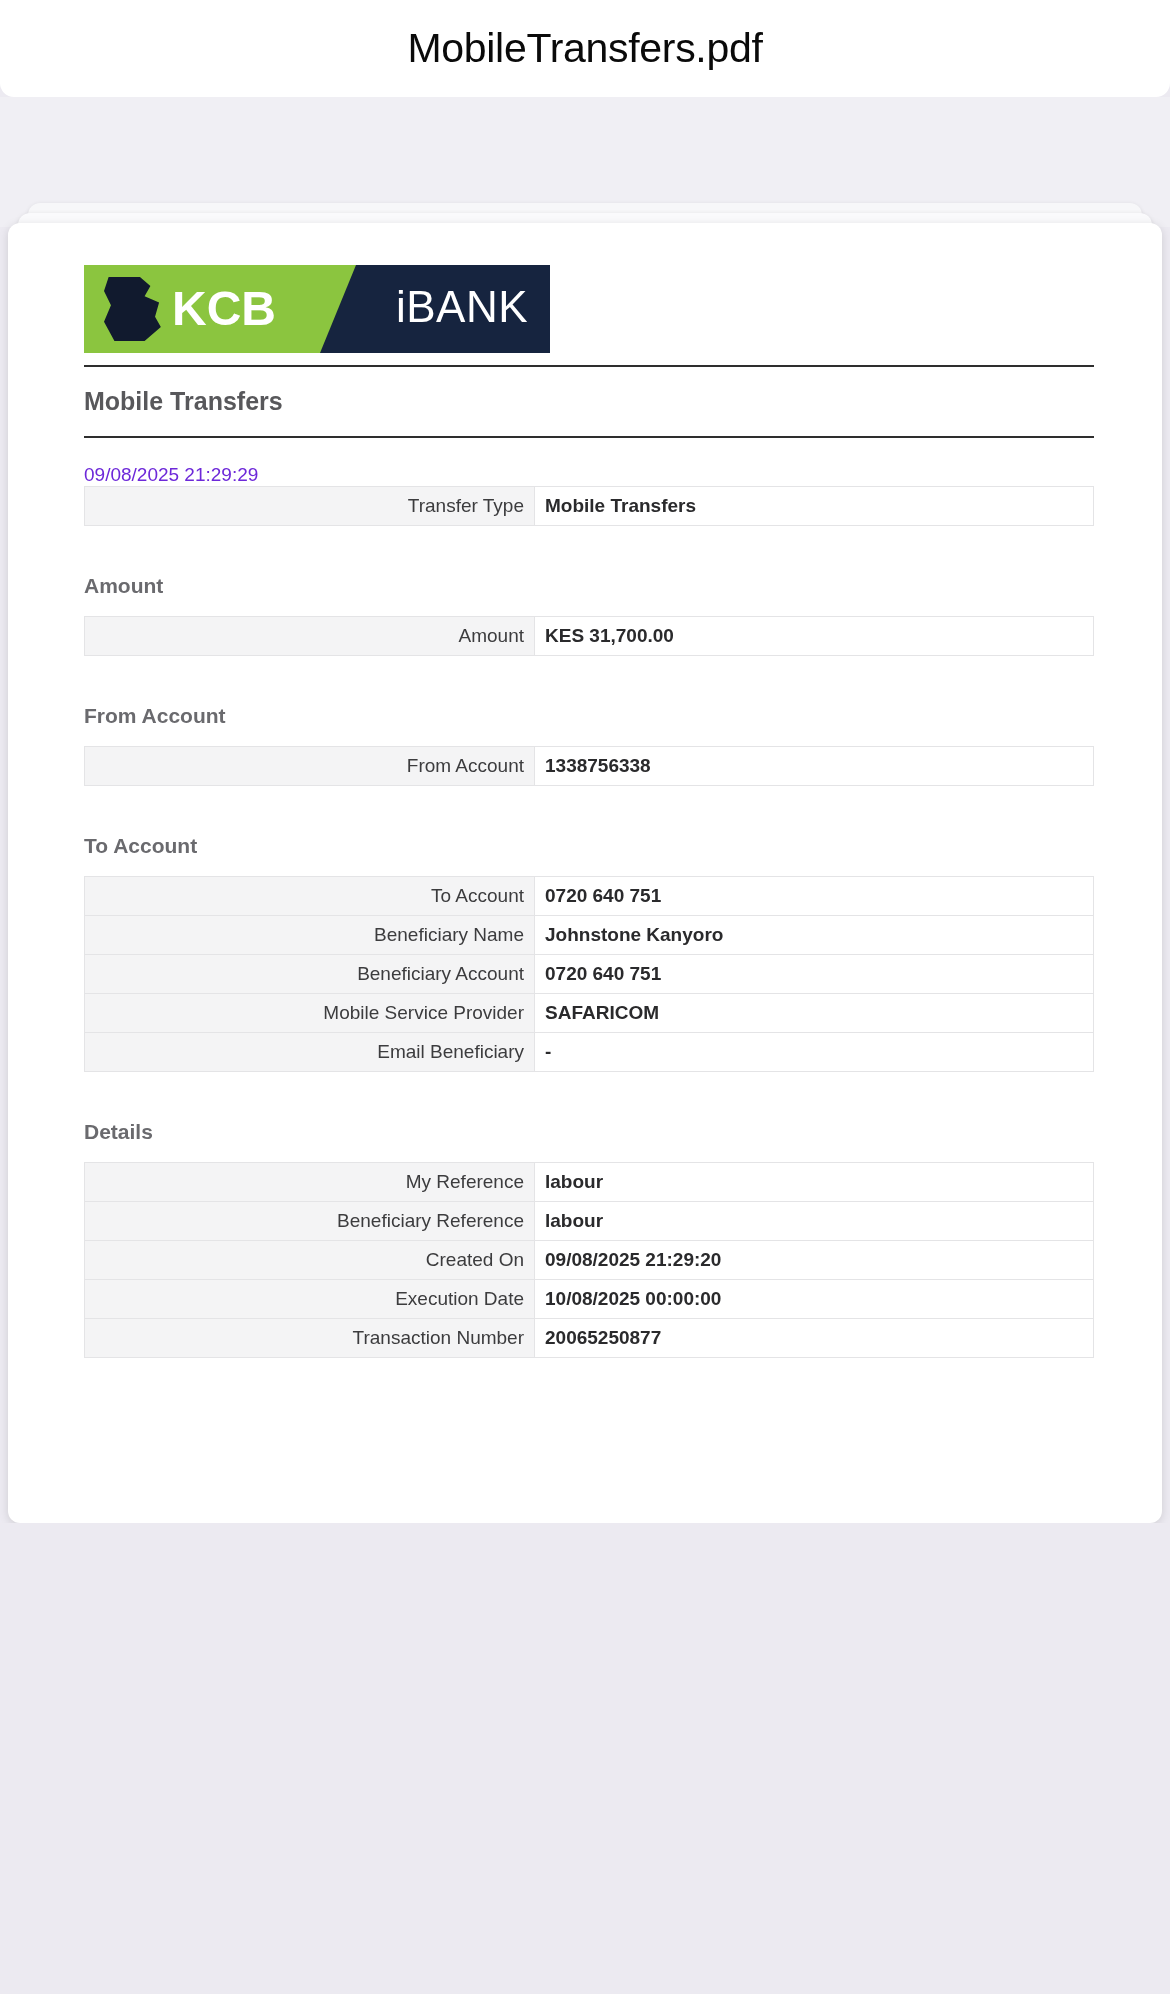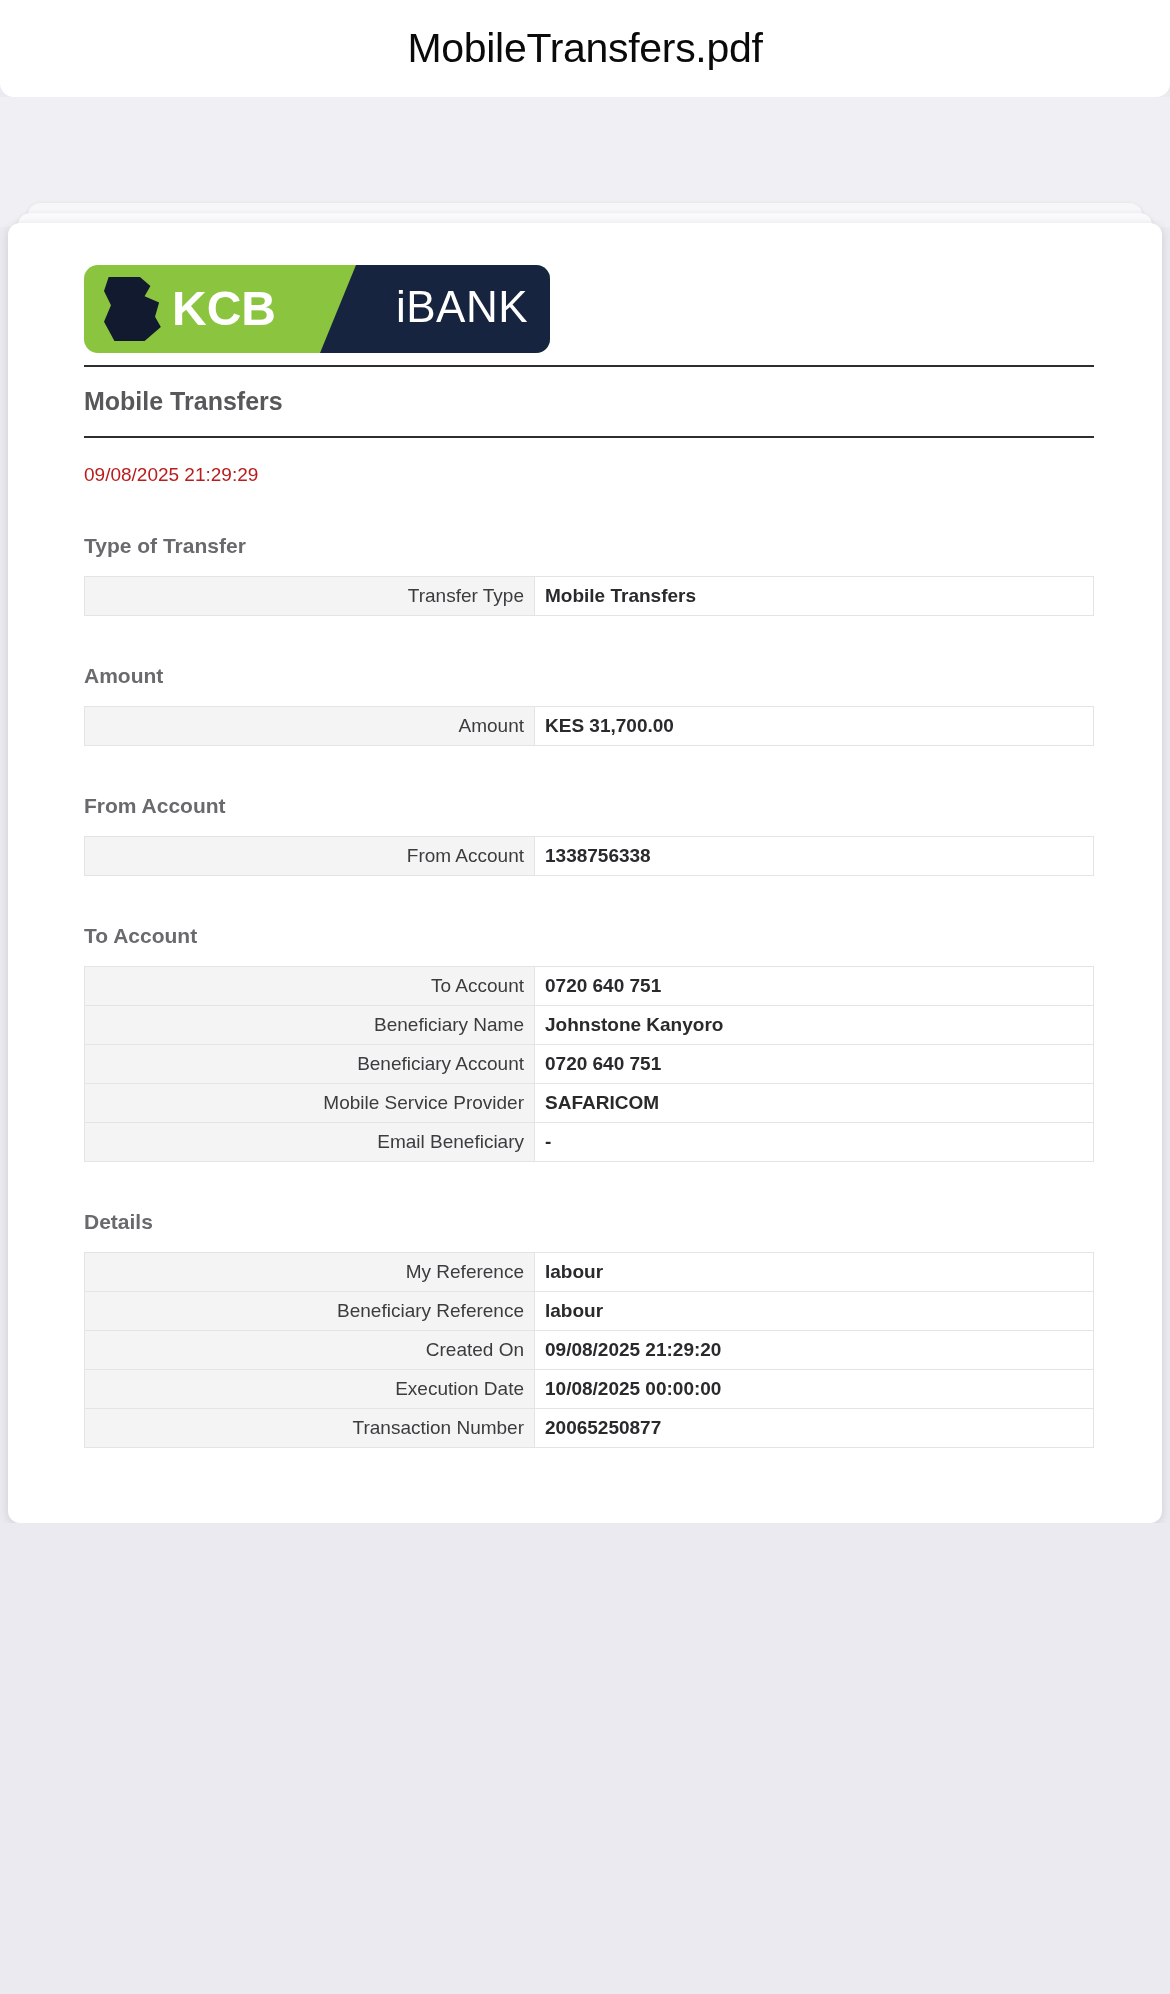--- a/index.html
+++ b/index.html
@@ -71,21 +71,20 @@
     left: 76px;
     top: 0;
     width: 1020px;
   }
   
   .logo-banner {
     position: relative;
     margin-top: 42px;
     width: 466px; height: 88px;
     overflow: hidden;
-    border-radius: 14px;
   }
   .logo-green {
     position: absolute;
     left: 0; top: 0;
     width: 466px; height: 88px;
     background: #8bc53f;
   }
   .logo-navy {
     position: absolute;
     right: 0; top: 0;
@@ -126,21 +125,21 @@
   .rule-bottom { margin-top: 14px; }
   .doc-heading {
     font-size: 25px;
     font-weight: bold;
     color: #58585b;
     margin-top: 20px;
     margin-bottom: 20px;
   }
   .timestamp {
     font-size: 19px;
-    color: #b91c1c;
+    color: #6d28d9;
     margin-top: 26px;
   }
   .section-title {
     font-size: 21px;
     font-weight: bold;
     color: #6a6a6e;
     margin-top: 48px;
     margin-bottom: 18px;
   }
   table.kv {
@@ -200,21 +199,20 @@
       </div>
 
       <div class="rule rule-top"></div>
 
       <div class="doc-heading">Mobile Transfers</div>
 
       <div class="rule rule-bottom"></div>
 
       <div class="timestamp">09/08/2025 21:29:29</div>
 
-      <div class="section-title">Type of Transfer</div>
       <table class="kv">
         <tbody>
             <tr>
           <td class="k">Transfer Type</td>
           <td class="v">Mobile Transfers</td>
         </tr>
       </tbody>
         </table>
 
       <div class="section-title">Amount</div>

